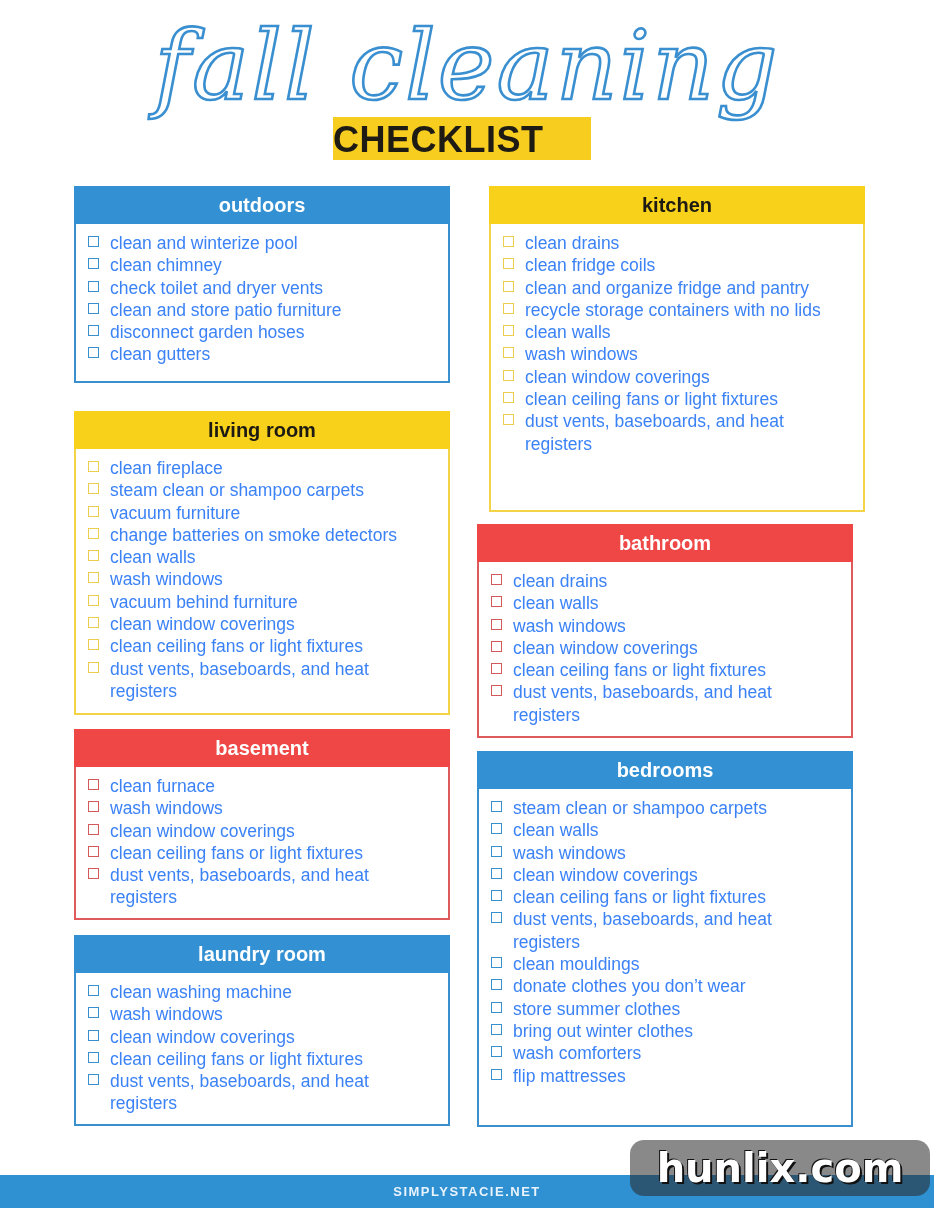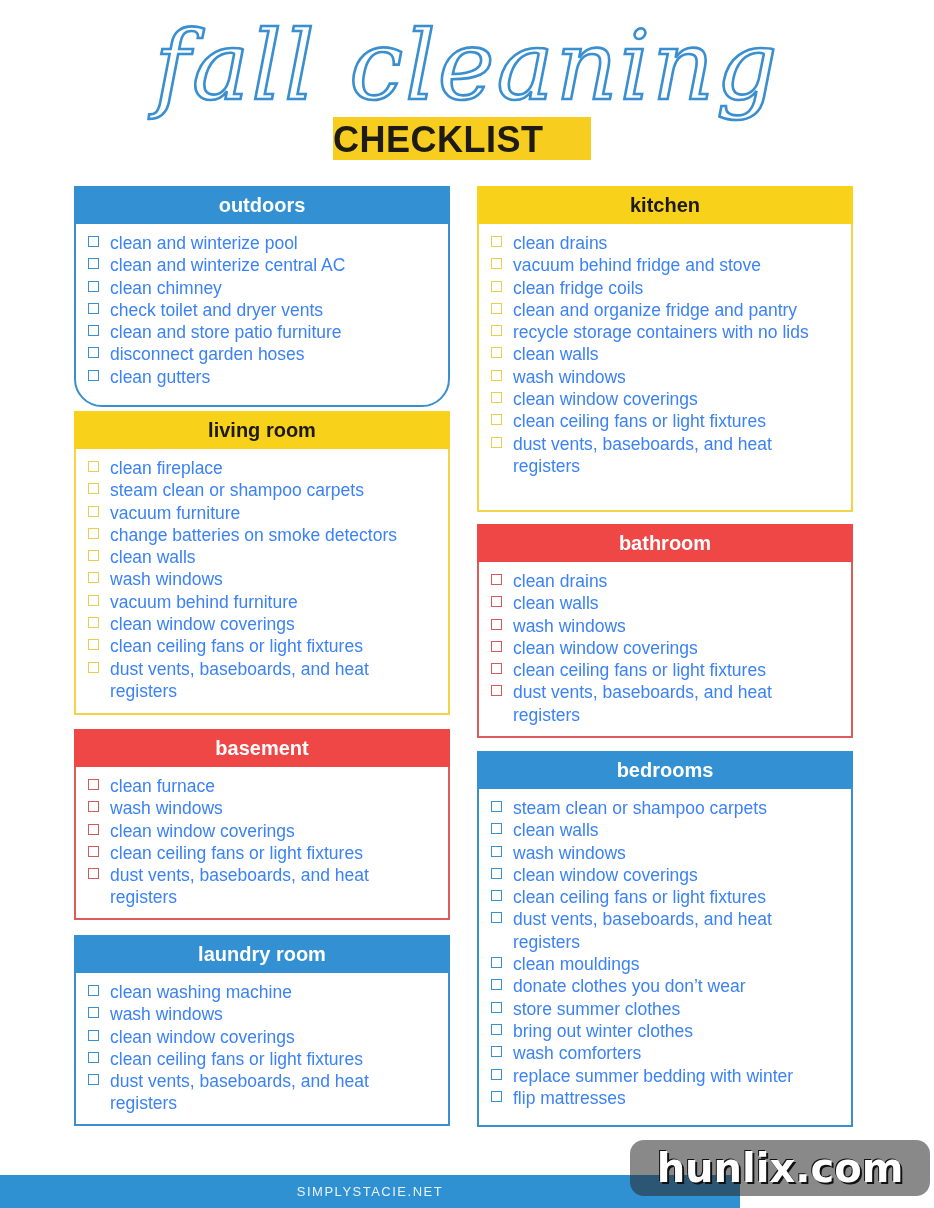--- a/index.html
+++ b/index.html
@@ -26,43 +26,43 @@
   }
   .card ul { list-style:none; margin:0; padding:8px 10px 0 12px; }
   .card li { position:relative; padding-left:22px; font-size:17.5px; line-height:22.3px; color:#3b82f6; }
   .box {
     position:absolute; left:0; top:4px; width:11px; height:11px; border:1.6px solid; box-sizing:border-box;
   }
   .blue { border-color:#3a8fcf; } .blue .card-head { background:#3391d3; color:#fff; } .blue .box { border-color:#3a8fcf; }
   .yellow { border-color:#f3d447; } .yellow .card-head { background:#f8d11a; color:#1d1a14; } .yellow .box { border-color:#ebcd4f; }
   .red { border-color:#df5a5a; } .red .card-head { background:#ef4646; color:#fff; } .red .box { border-color:#d25a5a; }
   .footer {
-    position:absolute; left:0; top:1175px; width:740px; height:33px; background:#2f90d2;
-    text-align:center; line-height:33px; color:#e9f3fb; font-weight:normal; font-size:13px; letter-spacing:1.5px;
+    position:absolute; left:0; top:1175px; width:934px; height:33px; background:#2f90d2;
+    text-align:center; line-height:33px; color:#e9f3fb; font-weight:bold; font-size:13px; letter-spacing:1.5px;
   }
   .watermark {
     position:absolute; left:630px; top:1140px; width:300px; height:56px; border-radius:14px;
     background:rgba(40,40,40,0.55); color:#fff; text-align:center; line-height:56px;
     font-family:"DejaVu Sans", sans-serif; font-weight:bold; font-size:40px;
     text-shadow: 2px 2px 0 #111, -1px -1px 0 #111;
   }
 </style>
 </head>
 <body>
 
 <div class="title-wrap">
   <div class="script-title">fall cleaning</div>
   <div class="checklist-banner">CHECKLIST</div>
 </div>
 
-<div class="card blue" style="left:74px; top:186px; width:376px; height:221px;border-radius:28px;">
+<div class="card blue" style="left:74px; top:186px; width:376px; height:197px;">
   <div class="card-head">outdoors</div>
   <ul>
       <li><span class="box"></span><span>clean and winterize pool</span></li>
-      <li><span class="box"></span><span>clean and winterize central AC</span></li>
+      <li><span class="box"></span></li>
       <li><span class="box"></span><span>clean chimney</span></li>
       <li><span class="box"></span><span>check toilet and dryer vents</span></li>
       <li><span class="box"></span><span>clean and store patio furniture</span></li>
       <li><span class="box"></span><span>disconnect garden hoses</span></li>
       <li><span class="box"></span><span>clean gutters</span></li>
     </ul>
 </div>
 
 <div class="card yellow" style="left:74px; top:411px; width:376px; height:304px;">
   <div class="card-head">living room</div>
@@ -95,25 +95,24 @@
   <div class="card-head">laundry room</div>
   <ul>
       <li><span class="box"></span><span>clean washing machine</span></li>
       <li><span class="box"></span><span>wash windows</span></li>
       <li><span class="box"></span><span>clean window coverings</span></li>
       <li><span class="box"></span><span>clean ceiling fans or light fixtures</span></li>
       <li><span class="box"></span><span>dust vents, baseboards, and heat registers</span></li>
     </ul>
 </div>
 
-<div class="card yellow" style="left:477px; top:186px; width:376px; height:326px;">
+<div class="card yellow" style="left:489px; top:186px; width:376px; height:326px;">
   <div class="card-head">kitchen</div>
   <ul>
       <li><span class="box"></span><span>clean drains</span></li>
-      <li><span class="box"></span><span>vacuum behind fridge and stove</span></li>
       <li><span class="box"></span><span>clean fridge coils</span></li>
       <li><span class="box"></span><span>clean and organize fridge and pantry</span></li>
       <li><span class="box"></span><span>recycle storage containers with no lids</span></li>
       <li><span class="box"></span><span>clean walls</span></li>
       <li><span class="box"></span><span>wash windows</span></li>
       <li><span class="box"></span><span>clean window coverings</span></li>
       <li><span class="box"></span><span>clean ceiling fans or light fixtures</span></li>
       <li><span class="box"></span><span>dust vents, baseboards, and heat registers</span></li>
     </ul>
 </div>
@@ -137,21 +136,20 @@
       <li><span class="box"></span><span>clean walls</span></li>
       <li><span class="box"></span><span>wash windows</span></li>
       <li><span class="box"></span><span>clean window coverings</span></li>
       <li><span class="box"></span><span>clean ceiling fans or light fixtures</span></li>
       <li><span class="box"></span><span>dust vents, baseboards, and heat registers</span></li>
       <li><span class="box"></span><span>clean mouldings</span></li>
       <li><span class="box"></span><span>donate clothes you don’t wear</span></li>
       <li><span class="box"></span><span>store summer clothes</span></li>
       <li><span class="box"></span><span>bring out winter clothes</span></li>
       <li><span class="box"></span><span>wash comforters</span></li>
-      <li><span class="box"></span><span>replace summer bedding with winter</span></li>
       <li><span class="box"></span><span>flip mattresses</span></li>
     </ul>
 </div>
 
 <div class="footer">
   <span>SIMPLYSTACIE.NET</span>
 </div>
 
 <div class="watermark">hunlix.com</div>
 

